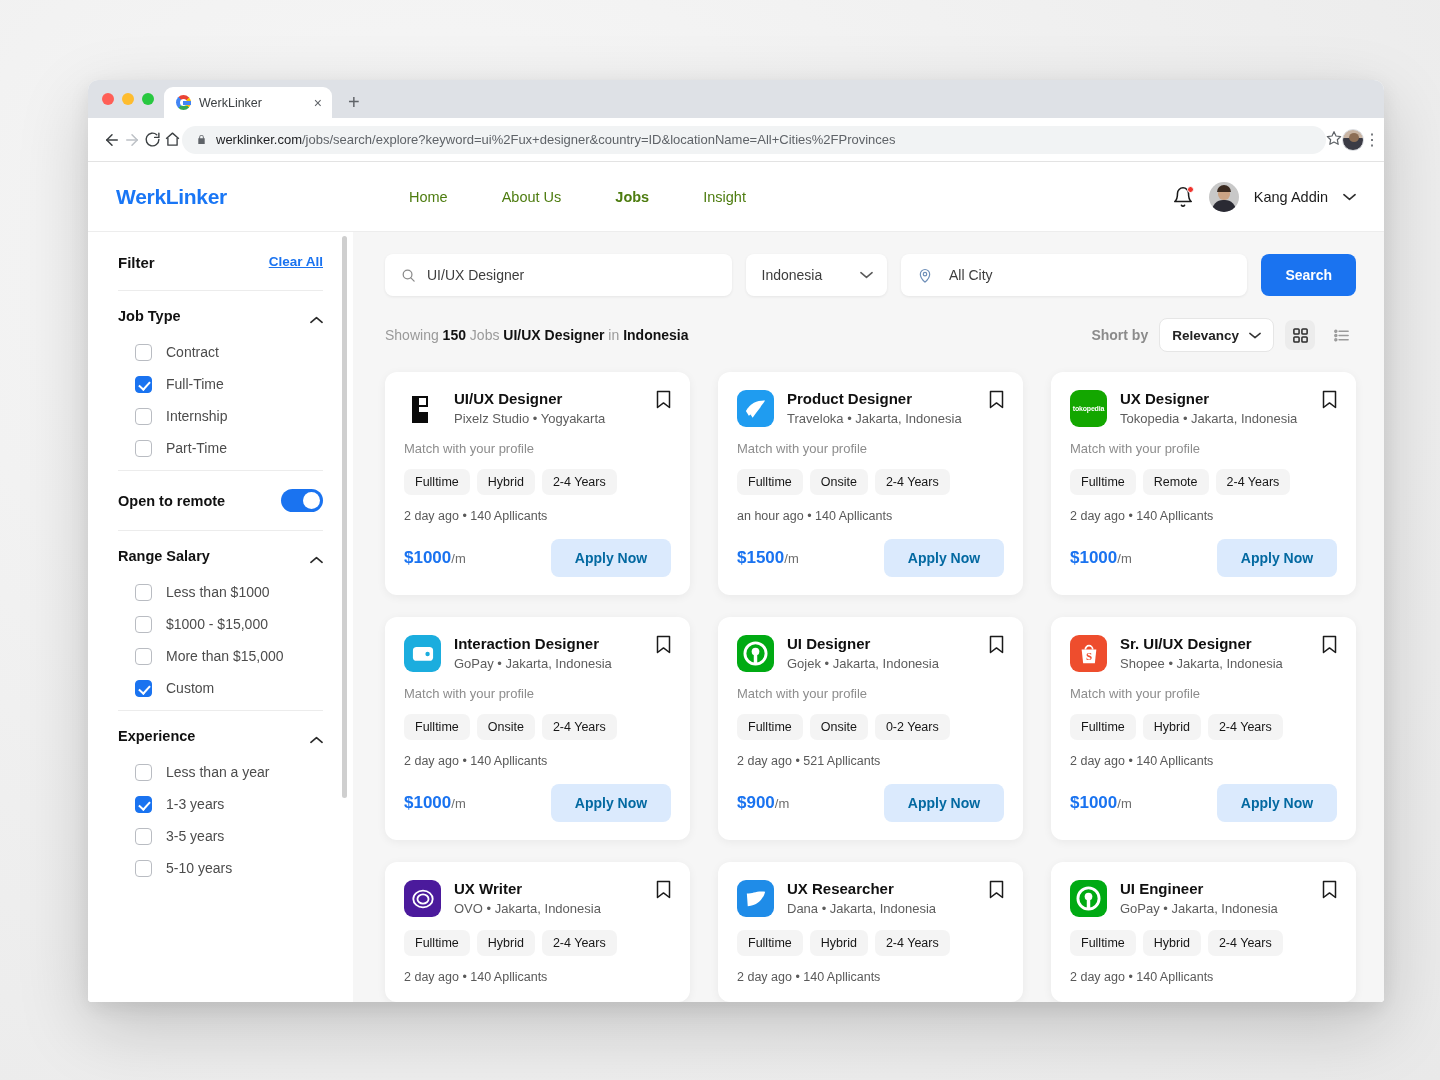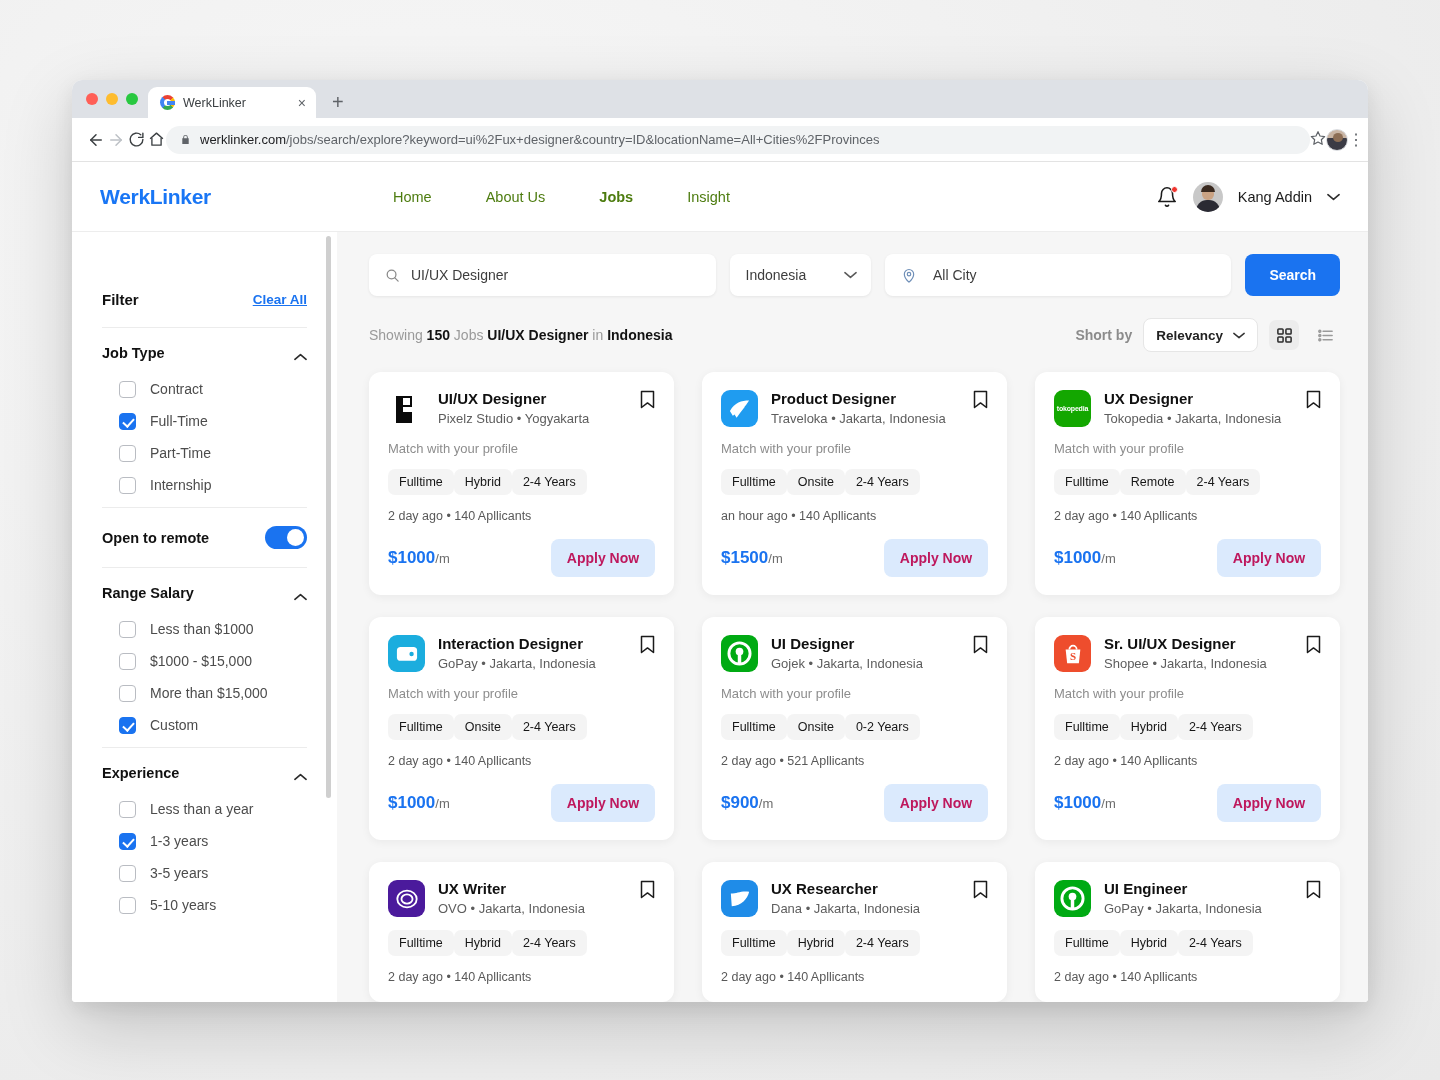--- a/index.html
+++ b/index.html
@@ -9,21 +9,21 @@
     background: #f2f2f2;
     overflow: hidden;
   }
   body {
     background: radial-gradient(ellipse at 30% 25%, #f7f7f7 0%, #efefef 55%, #e9e9e9 100%);
   }
 
   
   .browser {
     position: absolute;
-    left: 72px; top: 80px;
+    left: 88px; top: 80px;
     width: 1296px; height: 922px;
     background: #fff;
     border-radius: 10px 10px 4px 4px;
     box-shadow: 0 24px 70px rgba(0,0,0,.18), 0 6px 20px rgba(0,0,0,.08);
     overflow: hidden;
   }
 
   
   .tabstrip {
     height: 38px; background: #dee1e6;
@@ -106,21 +106,21 @@
   
   .body-row { display: flex; height: 770px; background: #f6f6f6; }
 
   
   .sidebar {
     width: 265px; background: #fff; padding: 22px 30px 0 30px;
     position: relative; overflow: hidden; flex: 0 0 265px;
   }
   .sb-scroll { position: absolute; right: 6px; top: 4px; width: 5px; height: 562px; background: #cfcfcf; border-radius: 3px; }
   .sb-track { position: absolute; right: 6px; top: 4px; width: 5px; height: 780px; background: #f0f0f0; border-radius: 3px; z-index: -1;}
-  .filt-head { display: flex; align-items: center; justify-content: space-between; padding-bottom: 19px; margin-top: 37px; }
+  .filt-head { display: flex; justify-content: space-between; padding-bottom: 19px; }
   .filt-title { font-size: 15px; font-weight: bold; color: #111; }
   .clear-all { font-size: 13.5px; color: #1a73f0; font-weight: bold; cursor: pointer; text-decoration: underline; }
   .hr { height: 1px; background: #ececec; }
   .sec { padding: 17px 0 6px 0; }
   .sec-head { display: flex; align-items: center; justify-content: space-between; cursor: pointer; margin-bottom: 12px;}
   .sec-title { font-size: 14.5px; font-weight: bold; color: #111; }
   .caret { width: 13px; height: 13px; color: #2b2b2b; }
   .opt { display: flex; align-items: center; gap: 14px; height: 32px; cursor: pointer; padding-left: 17px;}
   .cb {
     width: 17px; height: 17px; border-radius: 4px; border: 1.5px solid #b9bcc2;
@@ -182,29 +182,29 @@
   .card {
     background: #fff; border-radius: 12px; padding: 18px 19px 18px 19px;
     box-shadow: 0 2px 10px rgba(0,0,0,.055);
   }
   .card-top { display: flex; gap: 13px; align-items: flex-start; }
   .clogo { width: 37px; height: 37px; border-radius: 9px; flex: 0 0 auto; display:flex; align-items:center; justify-content:center; position: relative; overflow:hidden;}
   .c-title { font-size: 15px; font-weight: bold; color: #101010; line-height: 1.15; }
   .c-sub { font-size: 13px; color: #5d5d5d; margin-top: 4px; }
   .bookmark { margin-left: auto; width: 15px; height: 19px; cursor: pointer; flex: 0 0 auto; }
   .match { font-size: 13px; color: #8d8d8d; margin-top: 14px; }
-  .tags { display: flex; margin-top: 13px; }
+  .tags { display: flex; gap: 7px; margin-top: 13px; }
   .tag { background: #f4f4f4; border-radius: 7px; padding: 6px 11px; font-size: 12.5px; color: #171717; }
   .meta { font-size: 12.5px; color: #595959; margin-top: 14px; }
   .card-foot { display: flex; align-items: center; margin-top: 16px; }
   .salary { font-size: 17px; font-weight: bold; color: #1a73f0; }
   .salary span { font-size: 13px; color: #6d6d6d; font-weight: normal; }
   .apply {
-    margin-left: auto; background: #dbeafd; color: #be185d; border: none;
-    border-radius: 8px; height: 38px; width: 104px; font-size: 14px; font-weight: bold;
+    margin-left: auto; background: #dbeafd; color: #0369a1; border: none;
+    border-radius: 8px; height: 38px; width: 120px; font-size: 14px; font-weight: bold;
     cursor: pointer; font-family: "Liberation Sans", sans-serif;
   }
 
   
   .lg-text { font-size: 7px; color: #fff; font-weight: bold; letter-spacing: -.2px; }
 </style>
 </head>
 <body>
 
 <div class="browser">
@@ -319,25 +319,25 @@
           <div class="opt">
             <span class="cb"></span>
             <span class="opt-label">Contract</span>
           </div>
           <div class="opt">
             <span class="cb on"></span>
             <span class="opt-label">Full-Time</span>
           </div>
           <div class="opt">
             <span class="cb"></span>
+            <span class="opt-label">Internship</span>
+          </div>
+          <div class="opt">
+            <span class="cb"></span>
             <span class="opt-label">Part-Time</span>
-          </div>
-          <div class="opt">
-            <span class="cb"></span>
-            <span class="opt-label">Internship</span>
           </div>
         </div>
         <div class="hr"></div>
 
         <div class="remote-row">
           <span class="remote-label">Open to remote</span>
           <span class="toggle"></span>
         </div>
         <div class="hr"></div>
 

